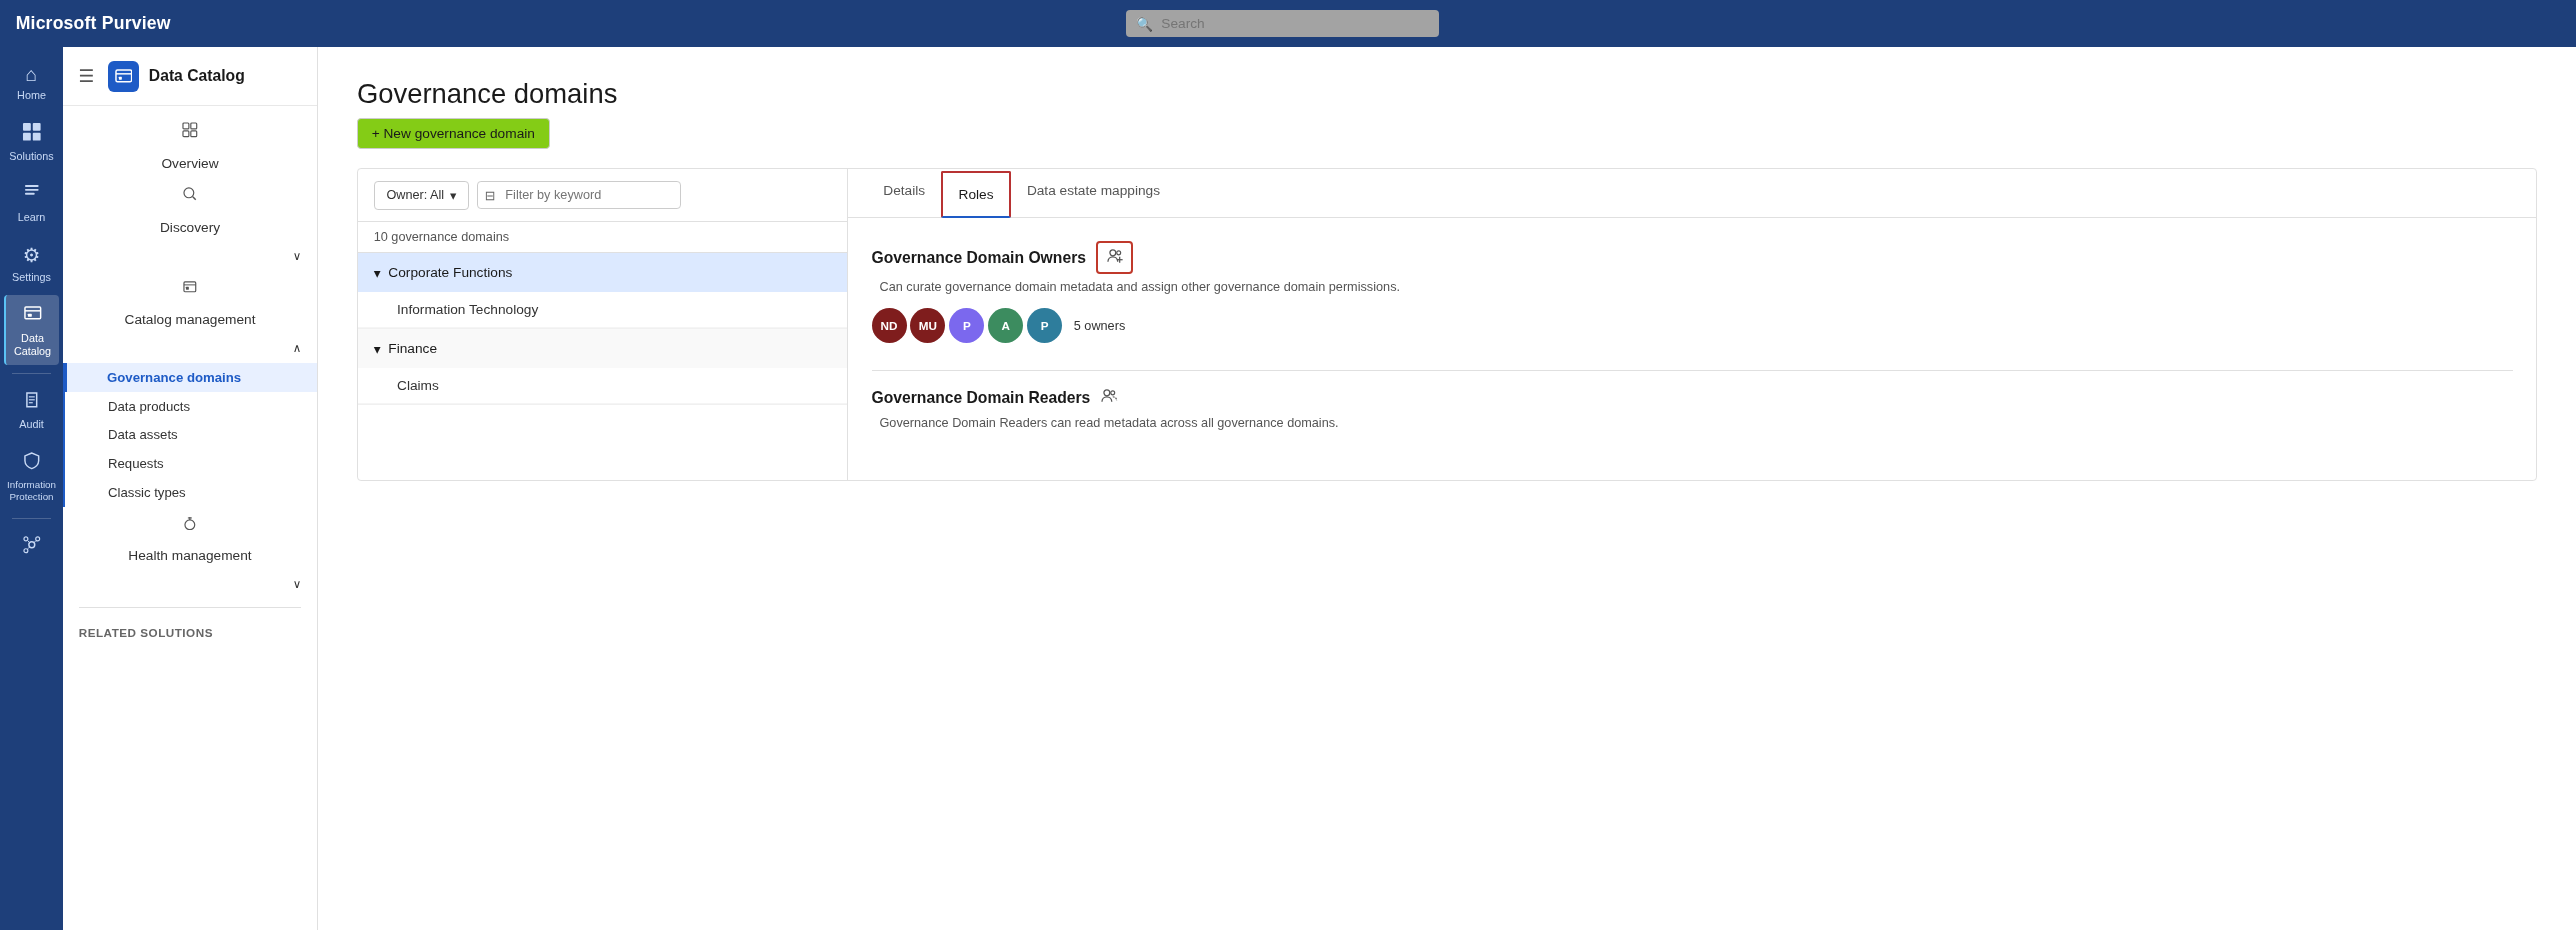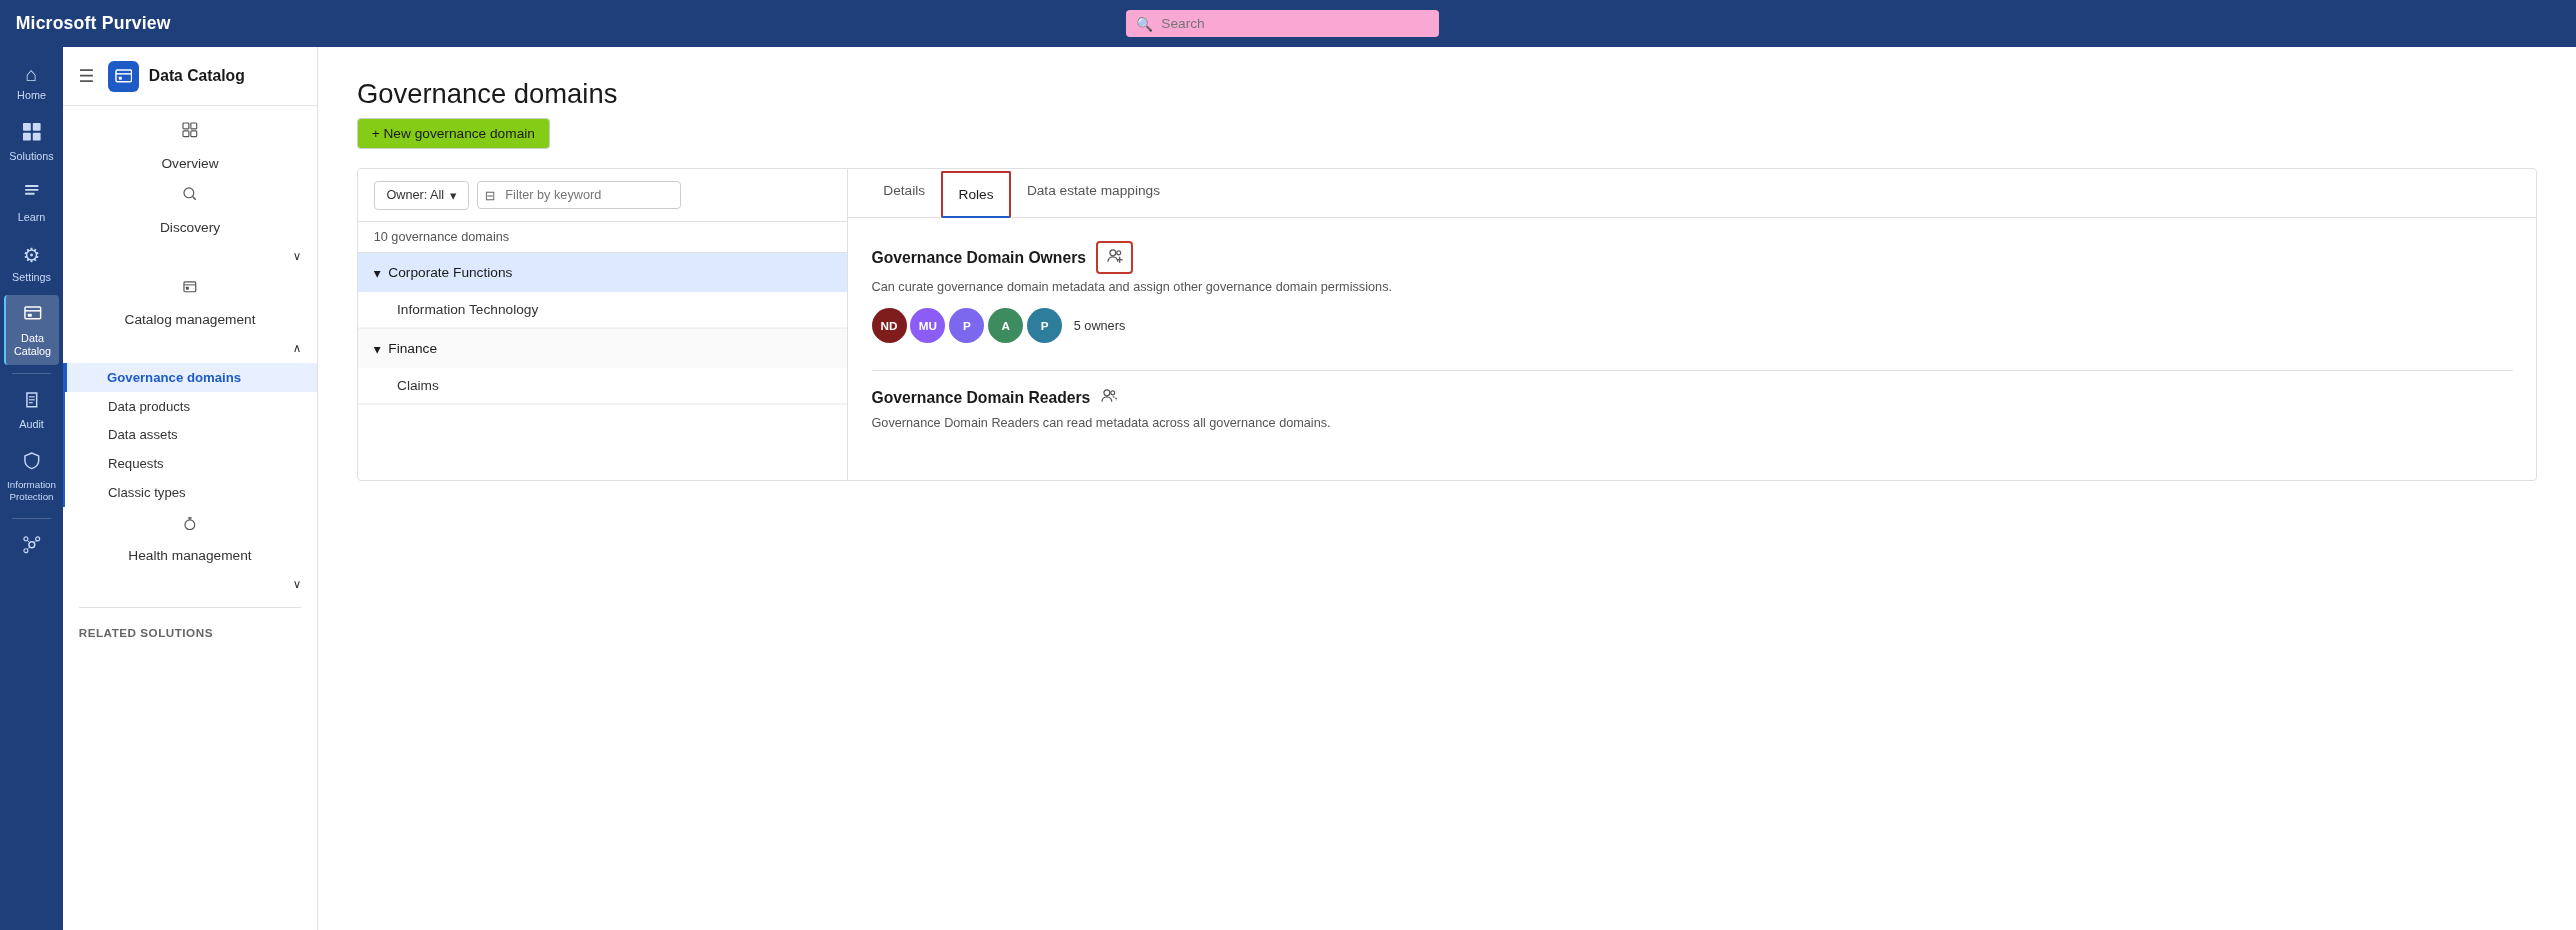--- a/index.html
+++ b/index.html
@@ -17,21 +17,21 @@
     }
     .topbar-logo {
       color: white;
       font-size: 17.6px;
       font-weight: 600;
       letter-spacing: 0.2px;
       white-space: nowrap;
     }
     .topbar-search {
       margin-left: auto;
-      background: #f9a8d4;
+      background: #a3a3a3;
       border: none;
       border-radius: 3.9px;
       padding: 5.9px 13.7px 5.9px 35px;
       width: 313px;
       font-size: 13.7px;
       color: #444;
       outline: none;
     }
     .topbar-search-wrap {
       position: relative;
@@ -317,20 +317,21 @@
       padding: 3.9px 7.8px;
       cursor: pointer;
       font-size: 15.7px;
       background: white;
       color: #555;
     }
     .role-desc {
       font-size: 12.7px;
       color: #555;
       margin-bottom: 13.7px;
+      margin-left: 8px;
     }
     .avatars-row {
       display: flex;
       align-items: center;
       gap: 3.9px;
     }
     .avatar {
       width: 35px;
       height: 35px;
       border-radius: 50%;
@@ -588,21 +589,21 @@
                   <circle cx="13" cy="6" r="2" stroke="#555" stroke-width="1.2" fill="none"></circle>
                   <path d="M2 15c0-2.8 2.2-5 5-5s5 2.2 5 5" stroke="#555" stroke-width="1.3" fill="none"></path>
                   <line x1="14" y1="10" x2="14" y2="16" stroke="#555" stroke-width="1.3"></line>
                   <line x1="11" y1="13" x2="17" y2="13" stroke="#555" stroke-width="1.3"></line>
                 </svg>
               </button>
             </div>
             <p class="role-desc">Can curate governance domain metadata and assign other governance domain permissions.</p>
             <div class="avatars-row">
               <div class="avatar" style="background:#7f1d1d;">ND</div>
-              <div class="avatar" style="background:#8b5cf6;">MU</div>
+              <div class="avatar" style="background:#7f1d1d;">MU</div>
               <div class="avatar" style="background:#7b68ee;">P</div>
               <div class="avatar" style="background:#3c8c5f;">A</div>
               <div class="avatar" style="background:#2e7d9c;">P</div>
               <span class="owners-count">5 owners</span>
             </div>
           </div>
 
           <hr class="role-divider">
 
           <div class="role-section">

